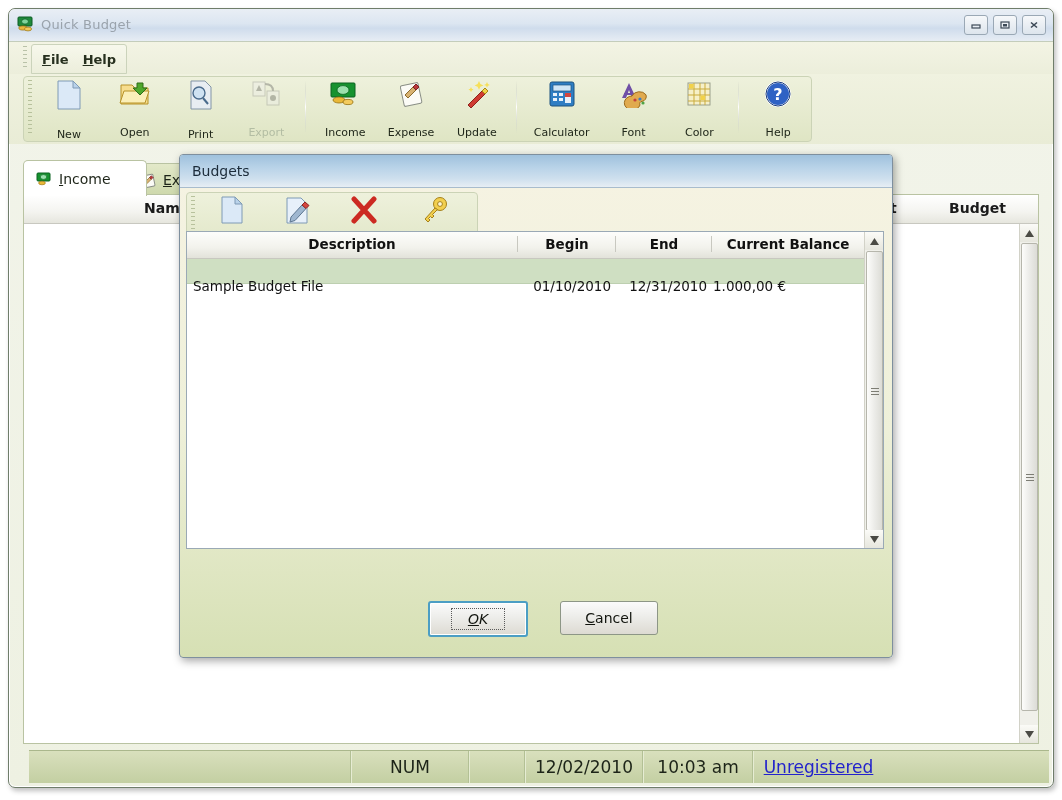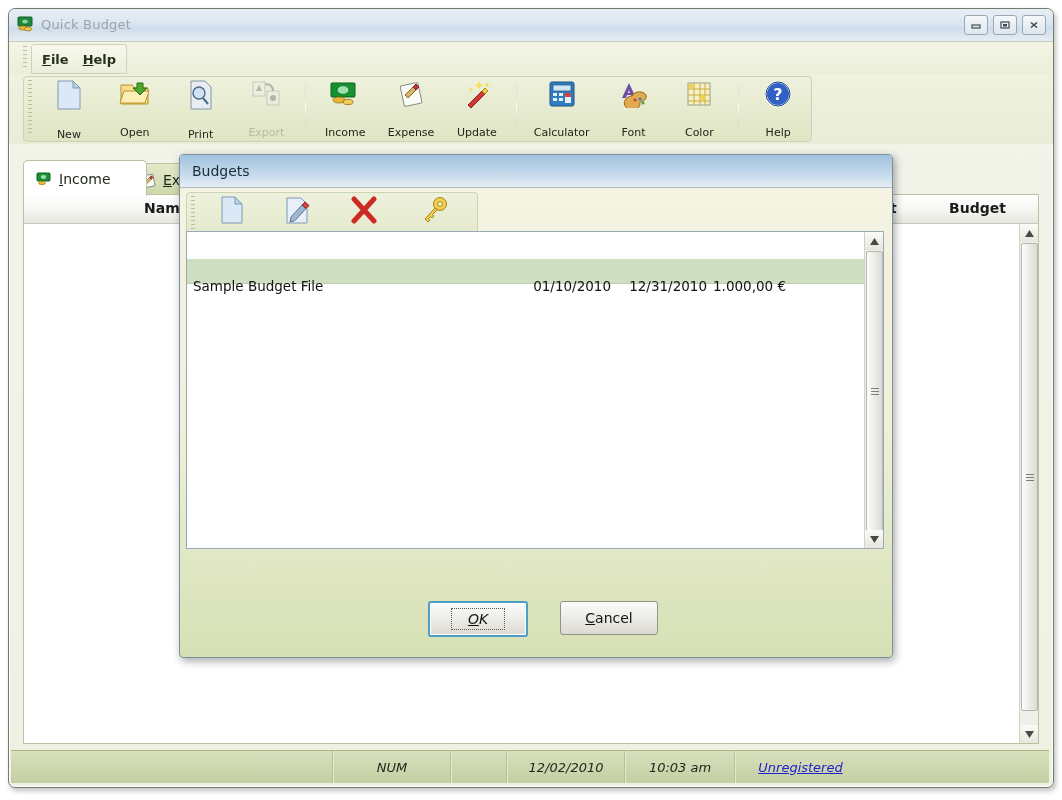--- a/index.html
+++ b/index.html
@@ -111,24 +111,24 @@
     background:linear-gradient(180deg,#fbfbf7 0%,#e6e6dd 100%);}
   .sb-arrow.bot{position:absolute;bottom:0;left:0;}
   .sb-thumb{position:absolute;left:1px;width:15px;border:1px solid #b6b6ac;border-radius:2px;
     background:linear-gradient(90deg,#fdfdfb 0%,#ededea 45%,#dcdcd6 100%);
     display:flex;align-items:center;justify-content:center;}
   .sb-grip{width:8px;height:7px;
     background-image:repeating-linear-gradient(180deg,#7d7d74 0 1px,transparent 1px 3px);}
 
   
   .statusbar{
-    position:absolute;left:2px;right:4px;bottom:4px;height:32px;
+    position:absolute;left:20px;right:4px;bottom:4px;height:32px;
     background:linear-gradient(180deg,#d9e0bd 0%,#c3cfa2 100%);
     border-top:1px solid #aab78c;display:flex;align-items:center;
-    font-size:13px;color:#1d2418;font-style:italic;
+    font-size:17px;color:#1d2418;
   }
   .stpane{height:32px;display:flex;align-items:center;justify-content:center;
     border-right:1px solid #b3c095;border-left:1px solid #e6ecd3;box-sizing:border-box;}
   .stpane:first-child{border-left:none;}
   .stlink{color:#2222cc;text-decoration:underline;}
 
   
   .dialog{
     position:absolute;left:170px;top:145px;width:712px;height:502px;
     border:1px solid #7e8f9e;border-radius:4px;overflow:hidden;
@@ -475,20 +475,26 @@
               <circle cx="20" cy="8" r="2.4" fill="#fdf6d6" stroke="#a5811b"></circle>
               <path d="M15 12 L5 23 l3 3 l2 -2 l-1.5 -1.5 l2 -2 l1.5 1.5 l2 -2 l-1.5 -1.5 l5 -5 z" fill="#f2cf4e" stroke="#a5811b"></path>
             </svg>
           </span>
           <span class="lb">Password</span>
         </div>
       </div>
     </div>
 
     <div class="dlg-grid">
+      <div class="dlg-gh">
+        <span class="dgh" style="left:0;width:330px">Description</span>
+        <span class="dgh" style="left:330px;width:98px;border-left:1px solid #c8c8c0">Begin</span>
+        <span class="dgh" style="left:428px;width:96px;border-left:1px solid #c8c8c0">End</span>
+        <span class="dgh" style="left:524px;width:152px;border-left:1px solid #c8c8c0">Current Balance</span>
+      </div>
 
       <div class="dlg-row">
         <span class="dcell" style="left:6px">Sample Budget File</span>
         <span class="dcell" style="left:332px;width:92px;text-align:right">01/10/2010</span>
         <span class="dcell" style="left:430px;width:90px;text-align:right">12/31/2010</span>
         <span class="dcell" style="left:526px;width:146px;text-align:left">1.000,00 €</span>
       </div>
 
       <div class="vscroll">
         <div class="sb-arrow">

